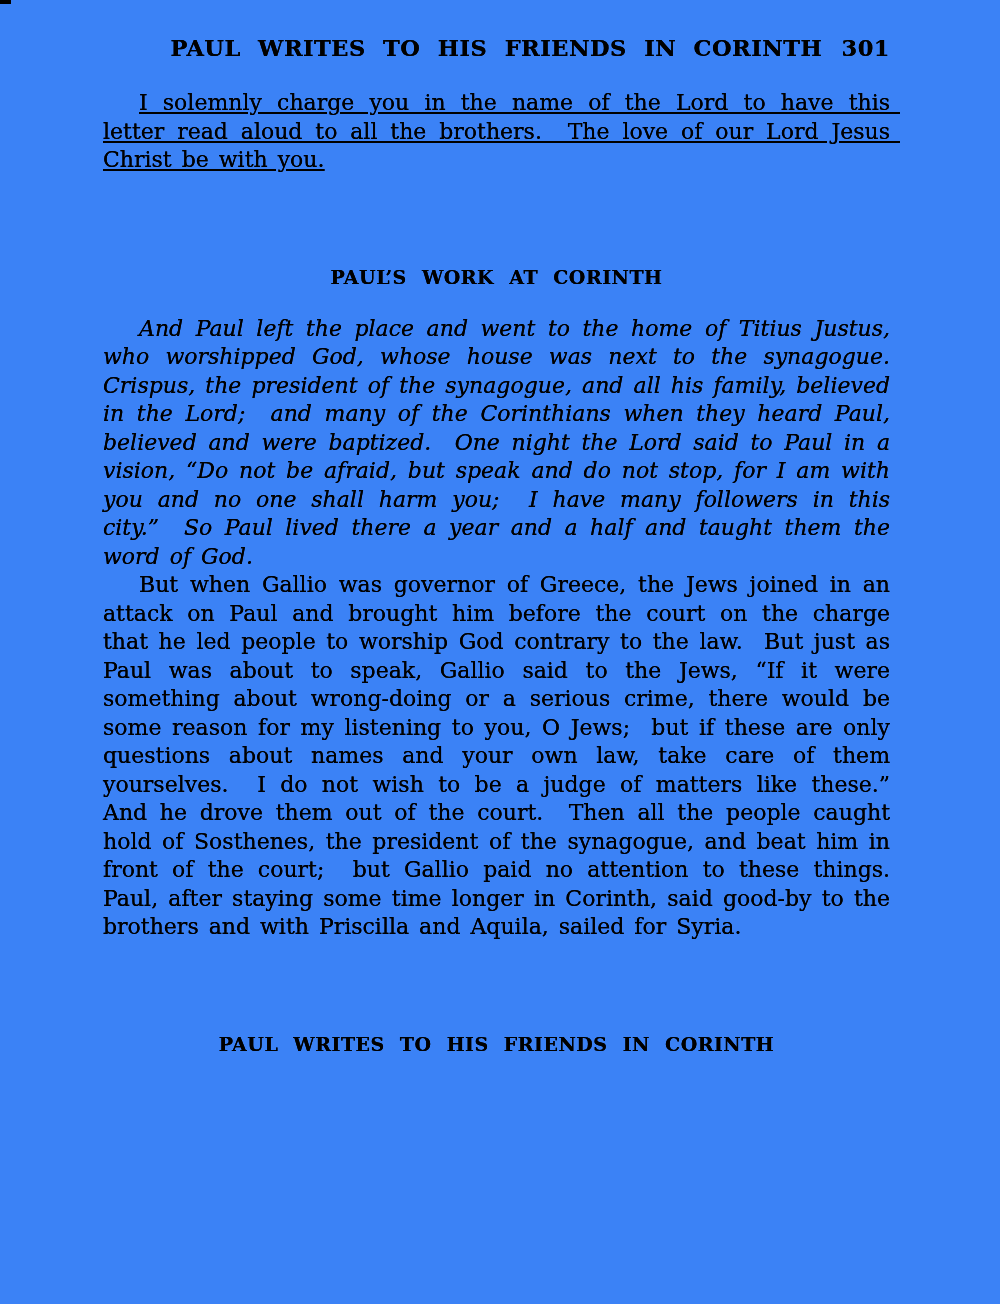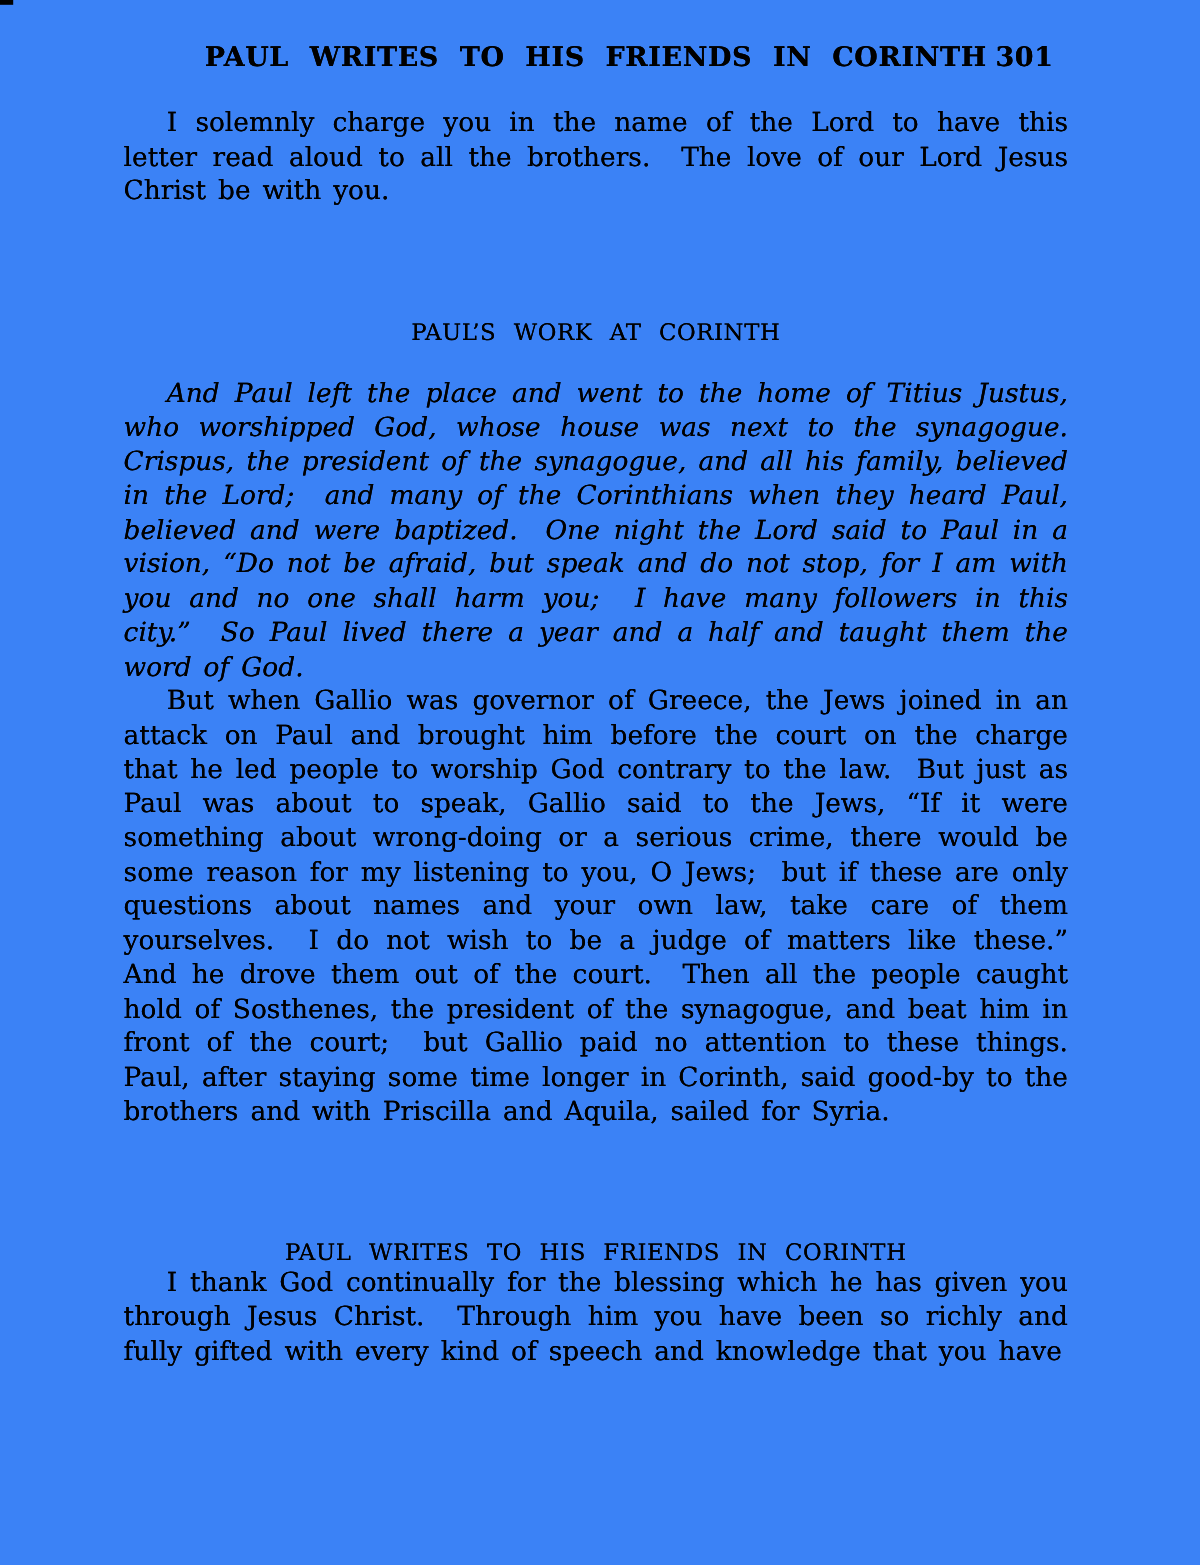--- a/index.html
+++ b/index.html
@@ -42,40 +42,41 @@
     font-weight: bold;
     font-size: 22.5px;
     line-height: 29px;
     text-align: center;
     letter-spacing: 0.5px;
     word-spacing: 9px;
     white-space: nowrap;
   }
   .running-header .page-num {
     position: absolute;
-    right: 12px;
+    right: 0;
     top: 0;
   }
   .body-text {
     font-size: 22px;
     line-height: 28.5px;
     text-align: justify;
     word-spacing: 3px;
   }
   .body-text p {
     margin: 0;
     text-indent: 36px;
     white-space: pre-wrap;
   }
   .p-first {
     margin-top: 26px !important;
+    text-decoration: underline;
   }
   .section-heading {
     margin: 90px 0 0 0;
-    font-weight: normal;
+    font-weight: bold;
     font-size: 19px;
     line-height: 24px;
     text-align: center;
     word-spacing: 8px;
     letter-spacing: 0.5px;
   }
   .after-heading {
     margin-top: 26px !important;
     font-style: italic;
   }
@@ -97,17 +98,16 @@
 
       <h2 class="section-heading">PAUL’S WORK AT CORINTH</h2>
 
       <p class="after-heading">And Paul left the place and went to the home of Titius Justus, who worshipped God, whose house was next to the synagogue.  Crispus, the president of the synagogue, and all his family, believed in the Lord;  and many of the Corinthians when they heard Paul, believed and were baptized.  One night the Lord said to Paul in a vision, “Do not be afraid, but speak and do not stop, for I am with you and no one shall harm you;  I have many followers in this city.”  So Paul lived there a year and a half and taught them the word of God.</p>
 
       <p>But when Gallio was governor of Greece, the Jews joined in an attack on Paul and brought him before the court on the charge that he led people to worship God contrary to the law.  But just as Paul was about to speak, Gallio said to the Jews, “If it were something about wrong-doing or a serious crime, there would be some reason for my listening to you, O Jews;  but if these are only questions about names and your own law, take care of them yourselves.  I do not wish to be a judge of matters like these.”  And he drove them out of the court.  Then all the people caught hold of Sosthenes, the president of the synagogue, and beat him in front of the court;  but Gallio paid no attention to these things.  Paul, after staying some time longer in Corinth, said good-by to the brothers and with Priscilla and Aquila, sailed for Syria.</p>
 
       <h2 class="section-heading">PAUL WRITES TO HIS FRIENDS IN CORINTH</h2>
 
 
-      <p>I thank God continually for the blessing which he has given you through Jesus Christ.  Through him you have been so richly and fully gifted with every kind of speech and knowledge that you have</p>
     </div>
 
   </div>
 </div>
 
 </body></html>

